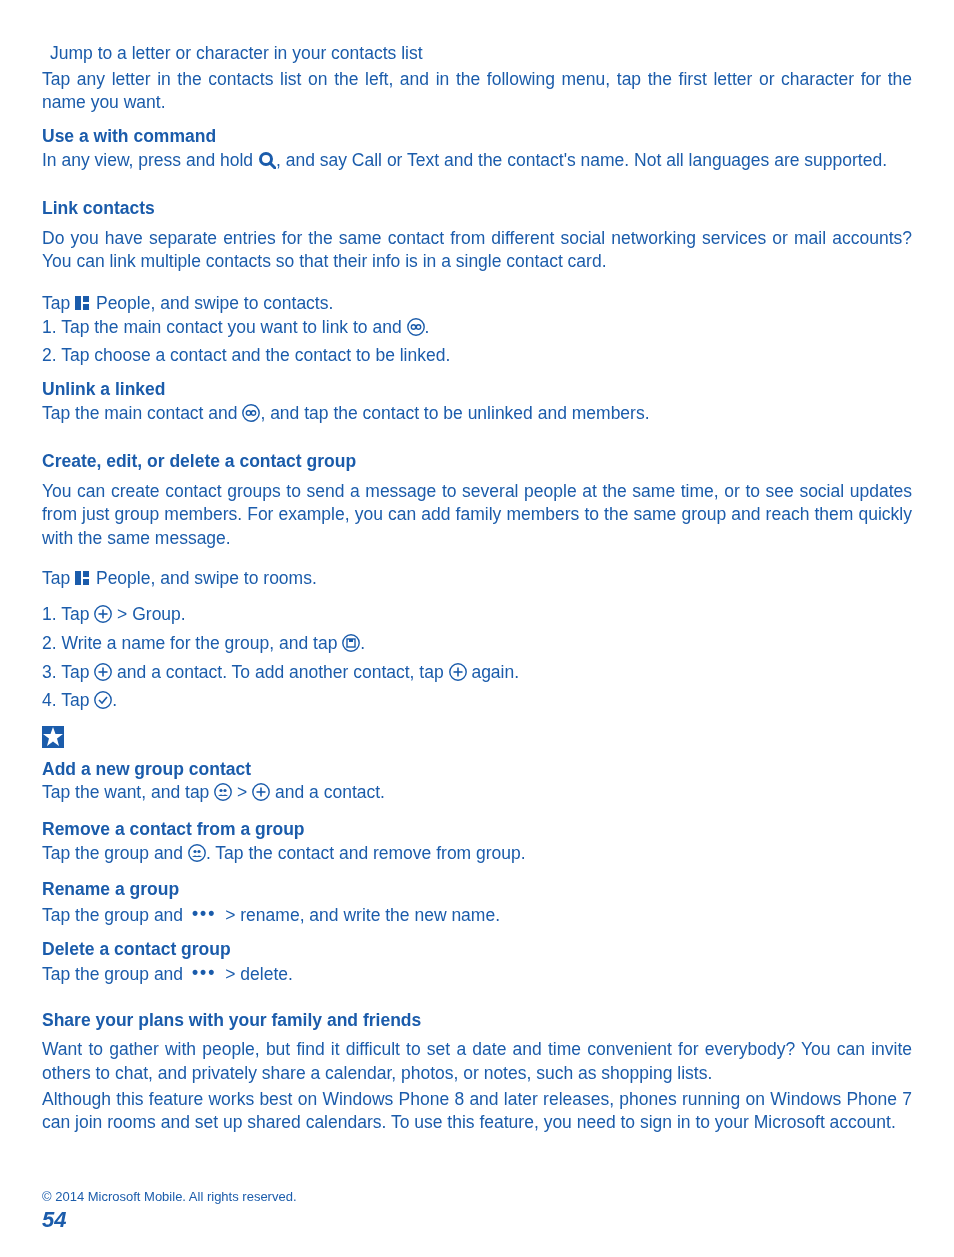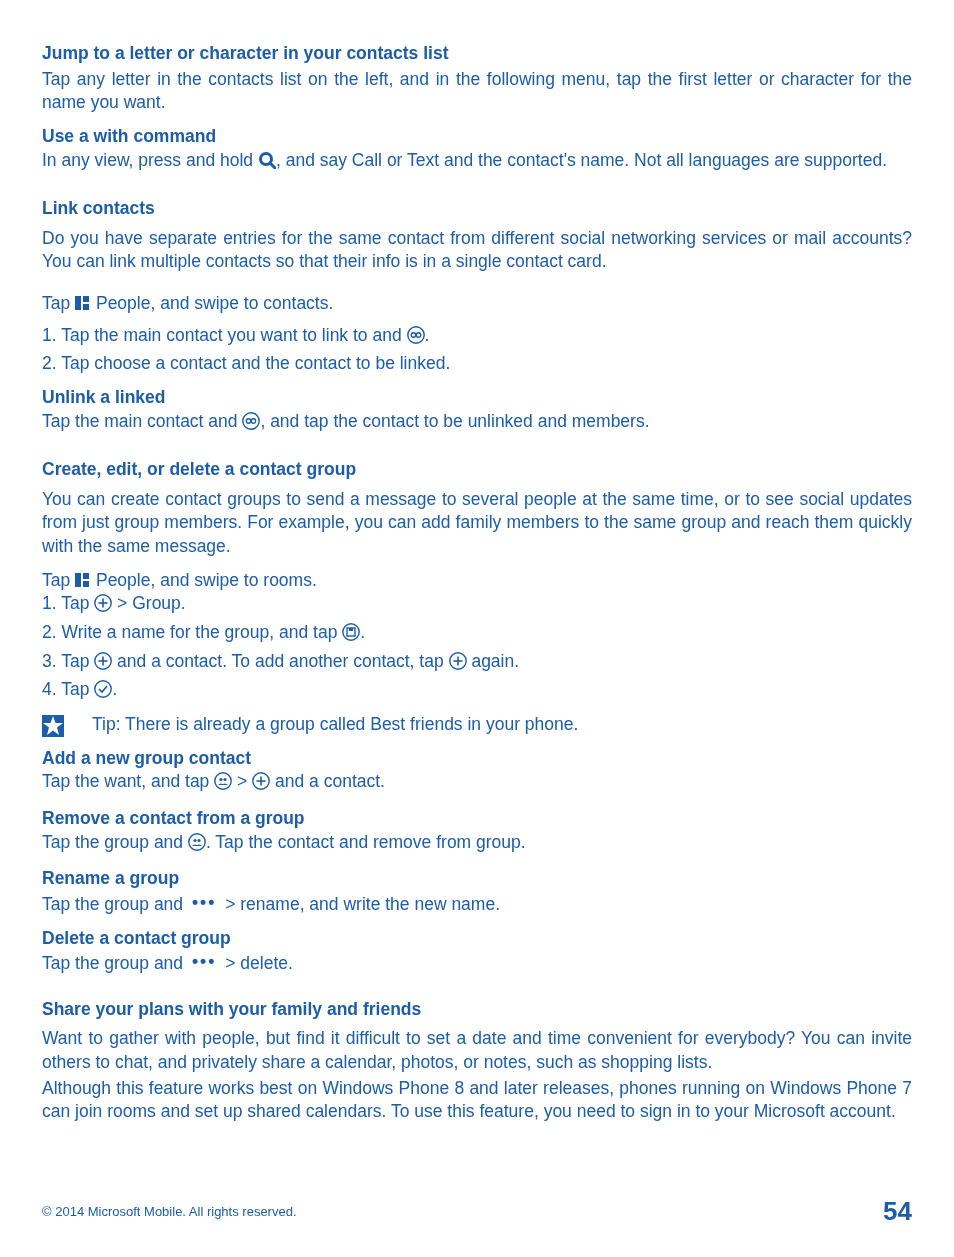--- a/index.html
+++ b/index.html
@@ -9,22 +9,22 @@
     color: #1b5cab;
     font-size: 17.5px;
     line-height: 1.35;
     width: 954px;
     height: 1257px;
     box-sizing: border-box;
     position: relative;
     background: #fff;
   }
   .h1 {
-    font-weight: 700;
-    margin: 0 0 2px 0;
+    font-weight: 400;
+    margin: 0 0 2px 8px;
   }
   .h2 {
     font-weight: 700;
     margin: 22px 0 6px 0;
   }
   .h3 {
     font-weight: 700;
     margin: 10px 0 0 0;
   }
   p {
@@ -70,33 +70,35 @@
   }
   .ellipsis {
     display:inline-block;
     font-weight:700;
     letter-spacing:2px;
     vertical-align:2px;
     padding: 0 4px;
   }
   .footer {
     position:absolute;
-    bottom:28px;
+    bottom:22px;
     left:42px;
     right:42px;
     display:flex;
     justify-content:space-between;
-    align-items:center;
+    align-items:flex-start;
+    flex-direction:column;
   }
   .copyright {
     font-size:13px;
   }
   .pagenum {
-    font-size:26px;
+    font-size:22px;
     font-weight:700;
+    font-style:italic;
   }
 </style>
 </head>
 <body>
 
 <svg width="0" height="0" style="position:absolute">
   <defs>
     <g id="i-search">
       <circle cx="8" cy="8" r="5.5" fill="none" stroke="#1b5cab" stroke-width="3"></circle>
       <line x1="12" y1="12" x2="17" y2="17" stroke="#1b5cab" stroke-width="3" stroke-linecap="round"></line>
@@ -138,42 +140,42 @@
 
 <div class="h3">Use a with command</div>
 <p>
   <span>In any view, press and hold </span><span class="icon"><svg width="18" height="18">
         <use href="#i-search"></use>
       </svg></span><span>, and say </span><span class="b">Call</span><span> or </span><span class="b">Text</span><span> and the contact's name. Not all languages are supported.</span>
 </p>
 
 <div class="h2">Link contacts</div>
 <p style="margin-bottom:18px">Do you have separate entries for the same contact from different social networking services or mail accounts? You can link multiple contacts so that their info is in a single contact card.</p>
-<p style="margin-bottom:8px">
+<p style="margin-bottom:0">
   <span>Tap </span><span class="tile"></span> <span class="b">People</span><span>, and swipe to </span><span class="b">contacts</span><span>.</span>
 </p>
 <p>
   <span class="b">1.</span><span> Tap the main contact you want to link to and </span><span class="icon"><svg width="18" height="18">
         <use href="#i-link"></use>
       </svg></span><span>.</span>
 </p>
 <p>
   <span class="b">2.</span><span> Tap </span><span class="b">choose a contact</span><span> and the contact to be linked.</span>
 </p>
 
 <div class="h3">Unlink a linked</div>
 <p>
   <span>Tap the main contact and </span><span class="icon"><svg width="18" height="18">
         <use href="#i-link"></use>
       </svg></span><span>, and tap the contact to be unlinked and </span><span class="b">members</span><span>.</span>
 </p>
 
 <div class="h2">Create, edit, or delete a contact group</div>
-<p style="margin-bottom:10px">You can create contact groups to send a message to several people at the same time, or to see social updates from just group members. For example, you can add family members to the same group and reach them quickly with the same message.</p>
-<p style="margin-bottom:0">
+<p style="margin-bottom:16px">You can create contact groups to send a message to several people at the same time, or to see social updates from just group members. For example, you can add family members to the same group and reach them quickly with the same message.</p>
+<p style="margin-bottom:13px">
   <span>Tap </span><span class="tile"></span> <span class="b">People</span><span>, and swipe to </span><span class="b">rooms</span><span>.</span>
 </p>
 <p>
   <span class="b">1.</span><span> Tap </span><span class="icon"><svg width="18" height="18">
         <use href="#i-plus"></use>
       </svg></span><span> &gt; </span><span class="b">Group</span><span>.</span>
 </p>
 <p>
   <span class="b">2.</span><span> Write a name for the group, and tap </span><span class="icon"><svg width="18" height="18">
         <use href="#i-save"></use>
@@ -191,23 +193,20 @@
         <use href="#i-check"></use>
       </svg></span><span>.</span>
 </p>
 
 <div class="tip-row">
   <div class="tip-star">
       <svg width="22" height="22">
         <use href="#i-star"></use>
       </svg>
     </div>
-  <div style="padding-left:14px">
-    <span class="b">Tip:</span><span> There is already a group called Best friends in your phone.</span>
-  </div>
 </div>
 
 <div class="h3">Add a new group contact</div>
 <p>
   <span>Tap the want, and tap </span><span class="icon"><svg width="18" height="18">
         <use href="#i-people"></use>
       </svg></span><span> &gt; </span><span class="icon"><svg width="18" height="18">
         <use href="#i-plus"></use>
       </svg></span><span> and a contact.</span>
 </p>

